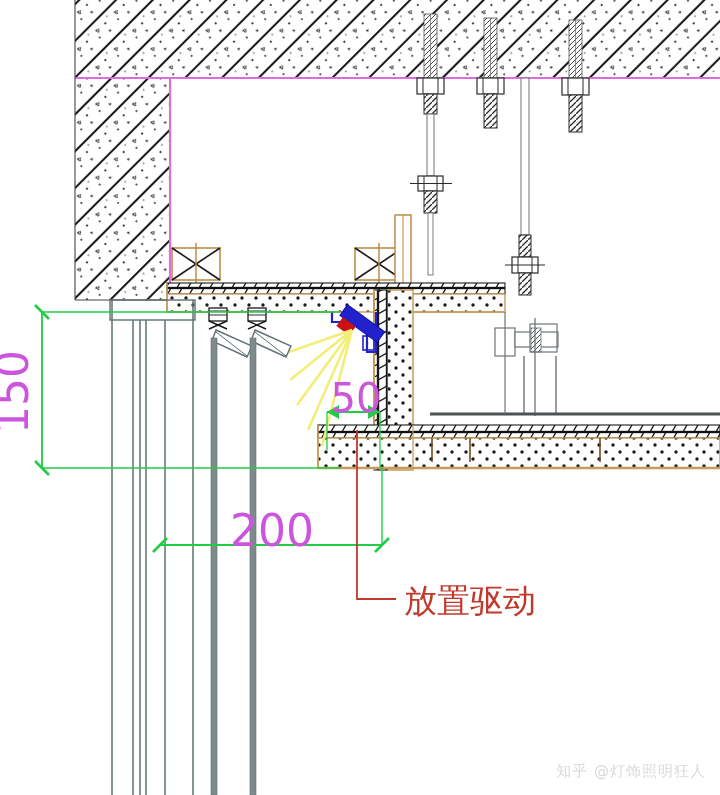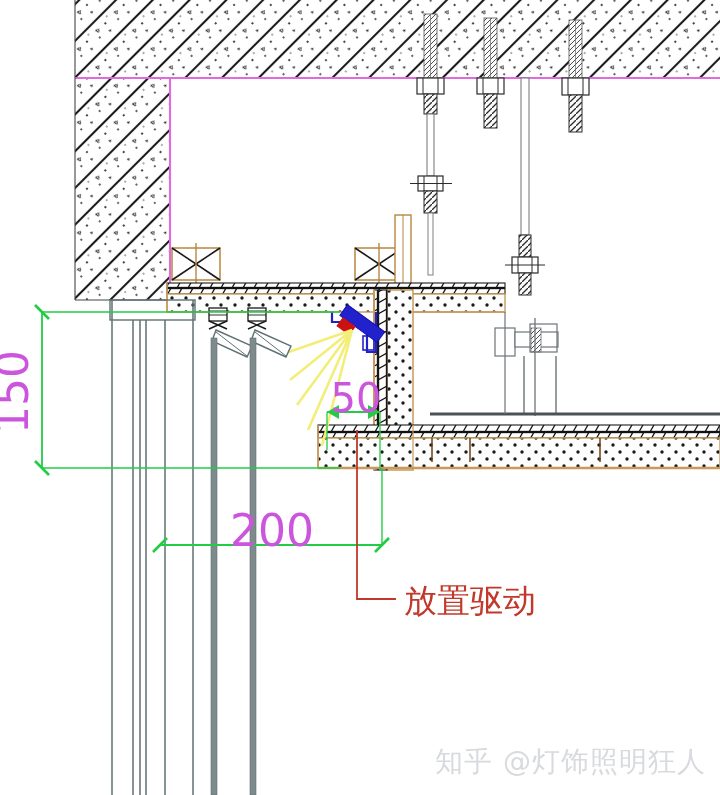--- a/index.html
+++ b/index.html
@@ -5,21 +5,21 @@
 <style>
   html,body{margin:0;padding:0;background:#ffffff;}
   body{
     width:720px;height:795px;overflow:hidden;position:relative;
     font-family:"Liberation Sans","DejaVu Sans",sans-serif;
   }
   #stage{position:absolute;left:0;top:0;width:720px;height:795px;}
   svg{display:block;}
   .wm{
     position:absolute;right:14px;bottom:14px;
-    color:#d8dade;font-size:28px;letter-spacing:1px;
+    color:#d8dade;font-size:15px;letter-spacing:1px;
     font-family:"DejaVu Sans","Liberation Sans",sans-serif;
     user-select:none;white-space:nowrap;
   }
   .dimtxt{font-family:"DejaVu Sans","Liberation Sans",sans-serif;}
   .notetxt{font-family:"DejaVu Sans","Liberation Sans",sans-serif;}
 </style>
 </head>
 <body>
 
 <div id="stage">

